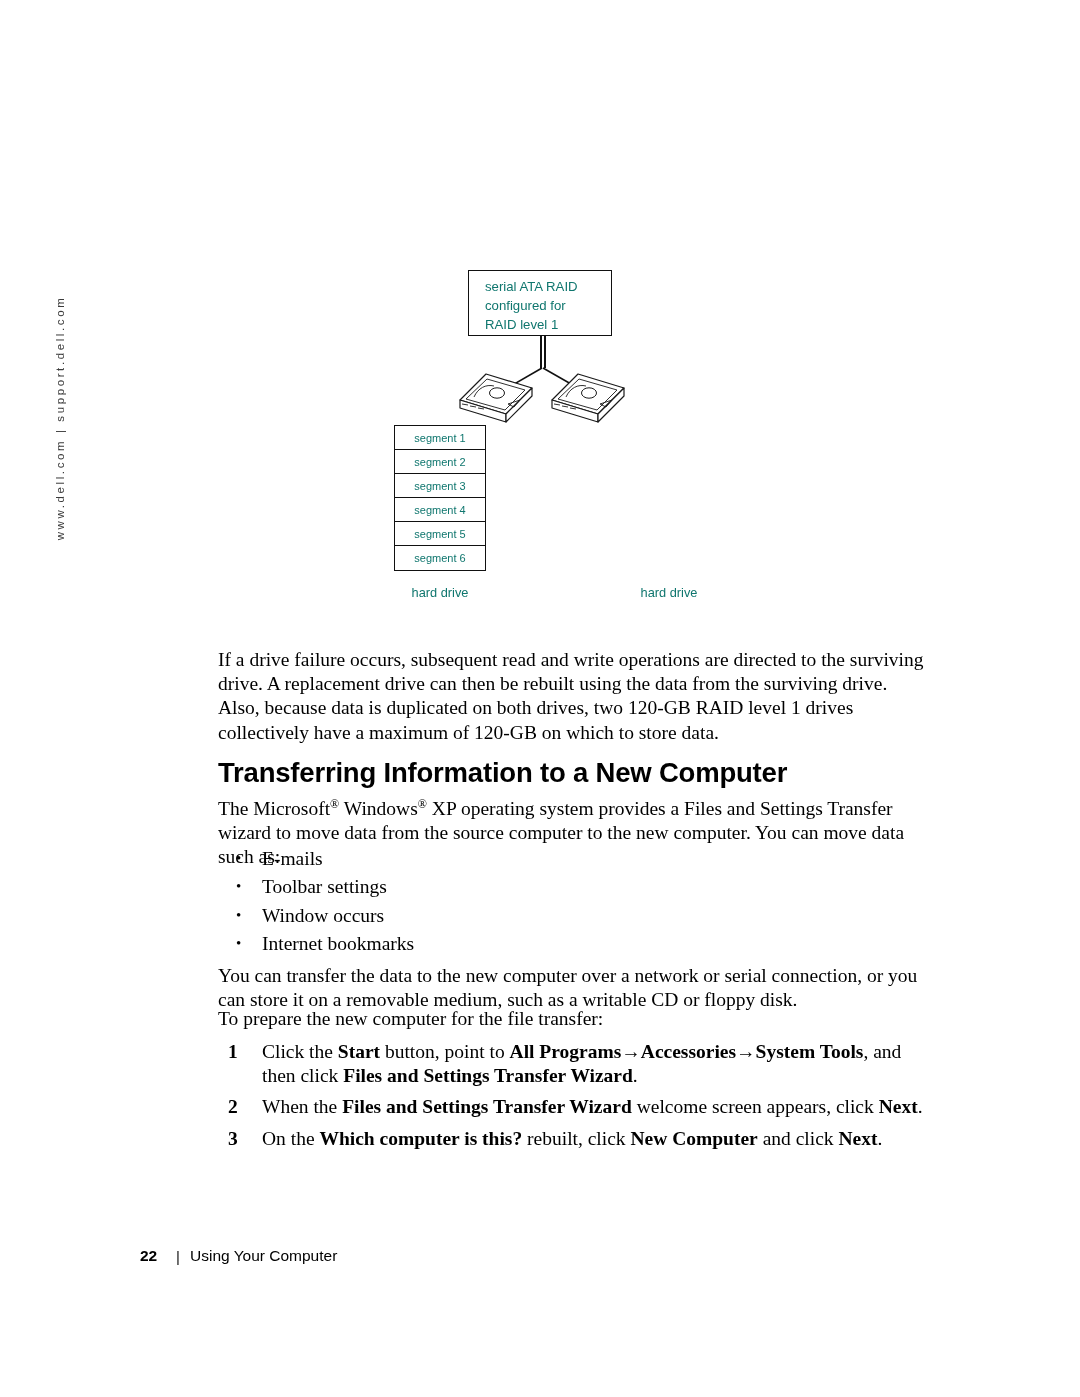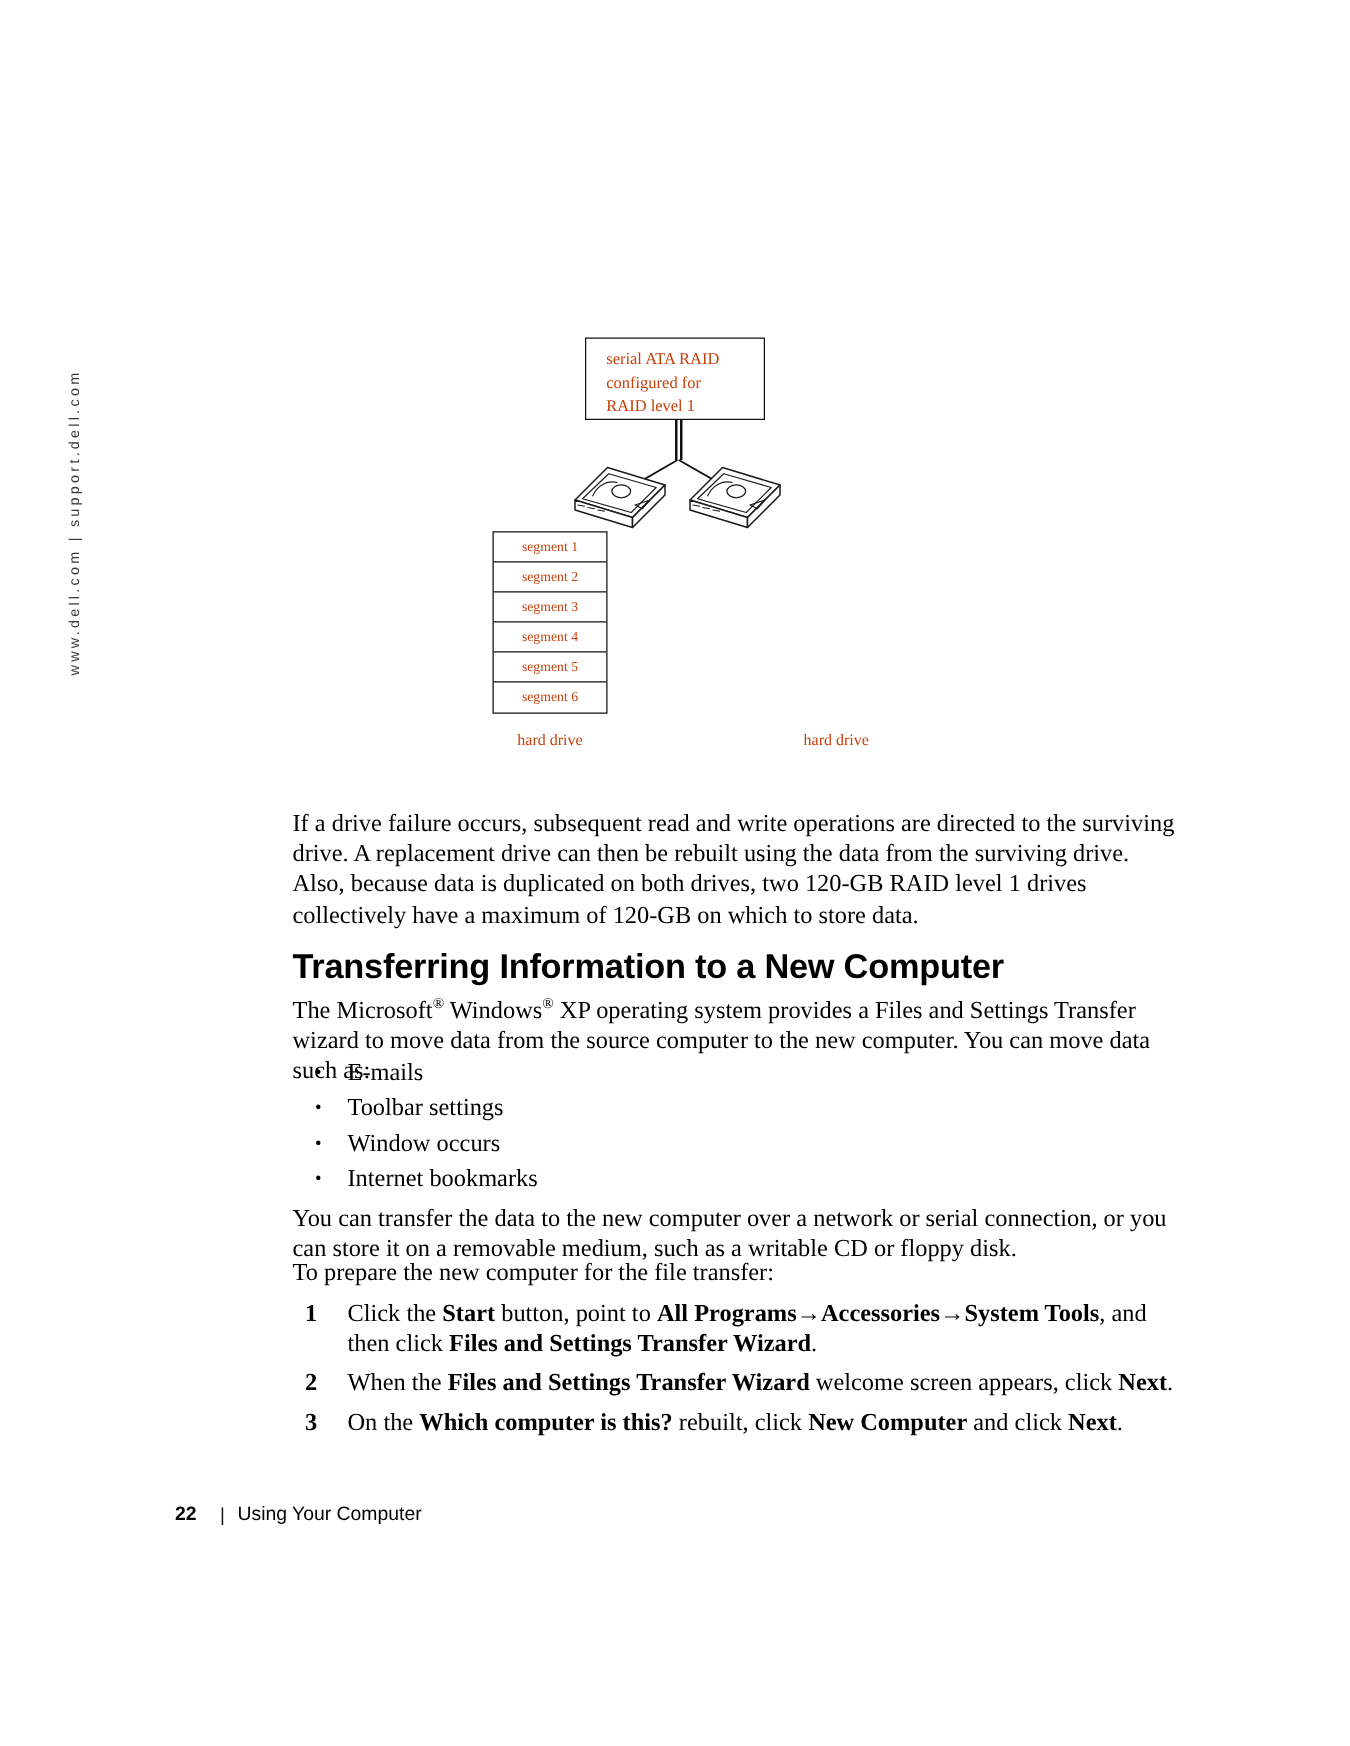--- a/index.html
+++ b/index.html
@@ -37,22 +37,22 @@
     color: #3a3a3a;
   }
 
   
   #raid-figure {
     position: absolute;
     left: 380px;
     top: 262px;
     width: 400px;
     height: 350px;
-    font-family: Liberation Serif, serif;
-    color: #c2410c;
+    font-family: Liberation Sans, sans-serif;
+    color: #0f766e;
   }
 
   #raid-title-box {
     position: absolute;
     left: 88px;
     top: 8px;
     width: 144px;
     height: 66px;
     border: 1.6px solid #111;
     box-sizing: border-box;
@@ -103,21 +103,21 @@
     font-size: 12.8px;
     text-align: center;
     white-space: nowrap;
   }
   #caption-left  { left: 14px;  width: 92px;  }
   #caption-right { left: 202px; width: 174px; }
 
   
   .body-col {
     position: absolute;
-    left: 234px;
+    left: 218px;
     width: 712px;
   }
 
   p.para {
     margin: 0;
     font-size: 19.5px;
     line-height: 24.2px;
     font-family: "Liberation Serif", serif;
     text-align: left;
   }
@@ -172,21 +172,21 @@
     font-family: "Liberation Serif", serif;
     font-size: 19.5px;
   }
   .b { font-weight: bold; }
   sup { font-size: 0.62em; vertical-align: super; line-height: 0; }
 
   
   #footer {
     position: absolute;
     left: 140px;
-    top: 1200px;
+    top: 1244px;
     width: 700px;
     height: 24px;
     font-family: "Liberation Sans", sans-serif;
     display: flex;
     align-items: center;
   }
   #footer .page-num {
     font-weight: bold;
     font-size: 15.5px;
     width: 26px;

